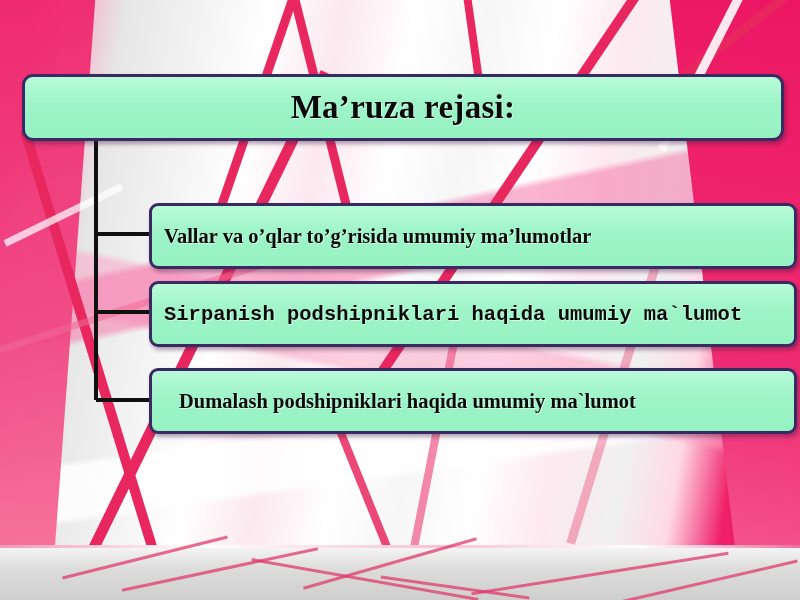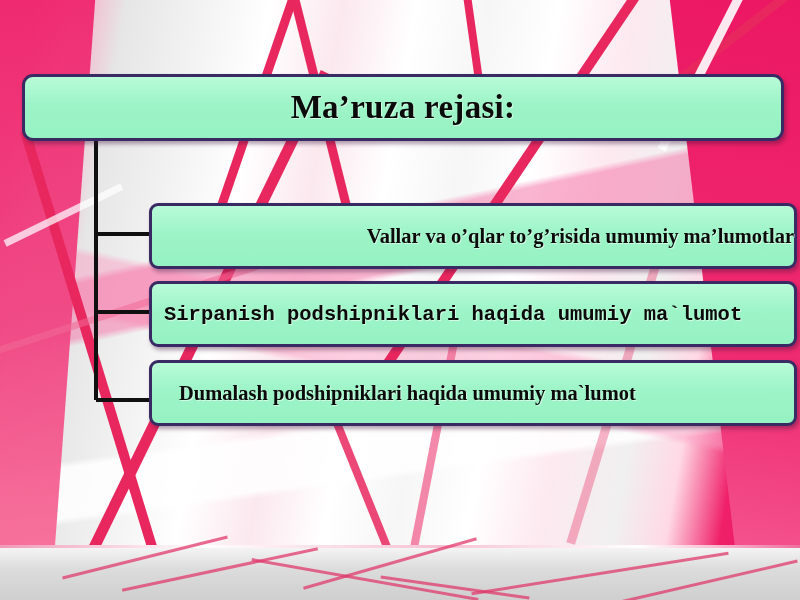--- a/index.html
+++ b/index.html
@@ -128,23 +128,23 @@
     left: 149px;
     width: 648px;
     height: 66px;
     padding-left: 12px;
   }
   .item-node .label {
     font-size: 20.5px;
     font-weight: bold;
     white-space: nowrap;
   }
-  #item-node-0 { top: 203px; justify-content: flex-end; }
+  #item-node-0 { top: 203px; }
   #item-node-1 { top: 281px; font-family: Liberation Mono, monospace; }
-  #item-node-2 { top: 360px; padding-left: 27px; }
+  #item-node-2 { top: 368px; padding-left: 27px; }
 </style>
 </head>
 <body>
 
 <div id="slide">
 
   <div id="bg-base" class="bg-layer"></div>
   <div id="bg-wedges" class="bg-layer"></div>
   <div id="bg-left-slab"></div>
   <div id="bg-right-slab"></div>

